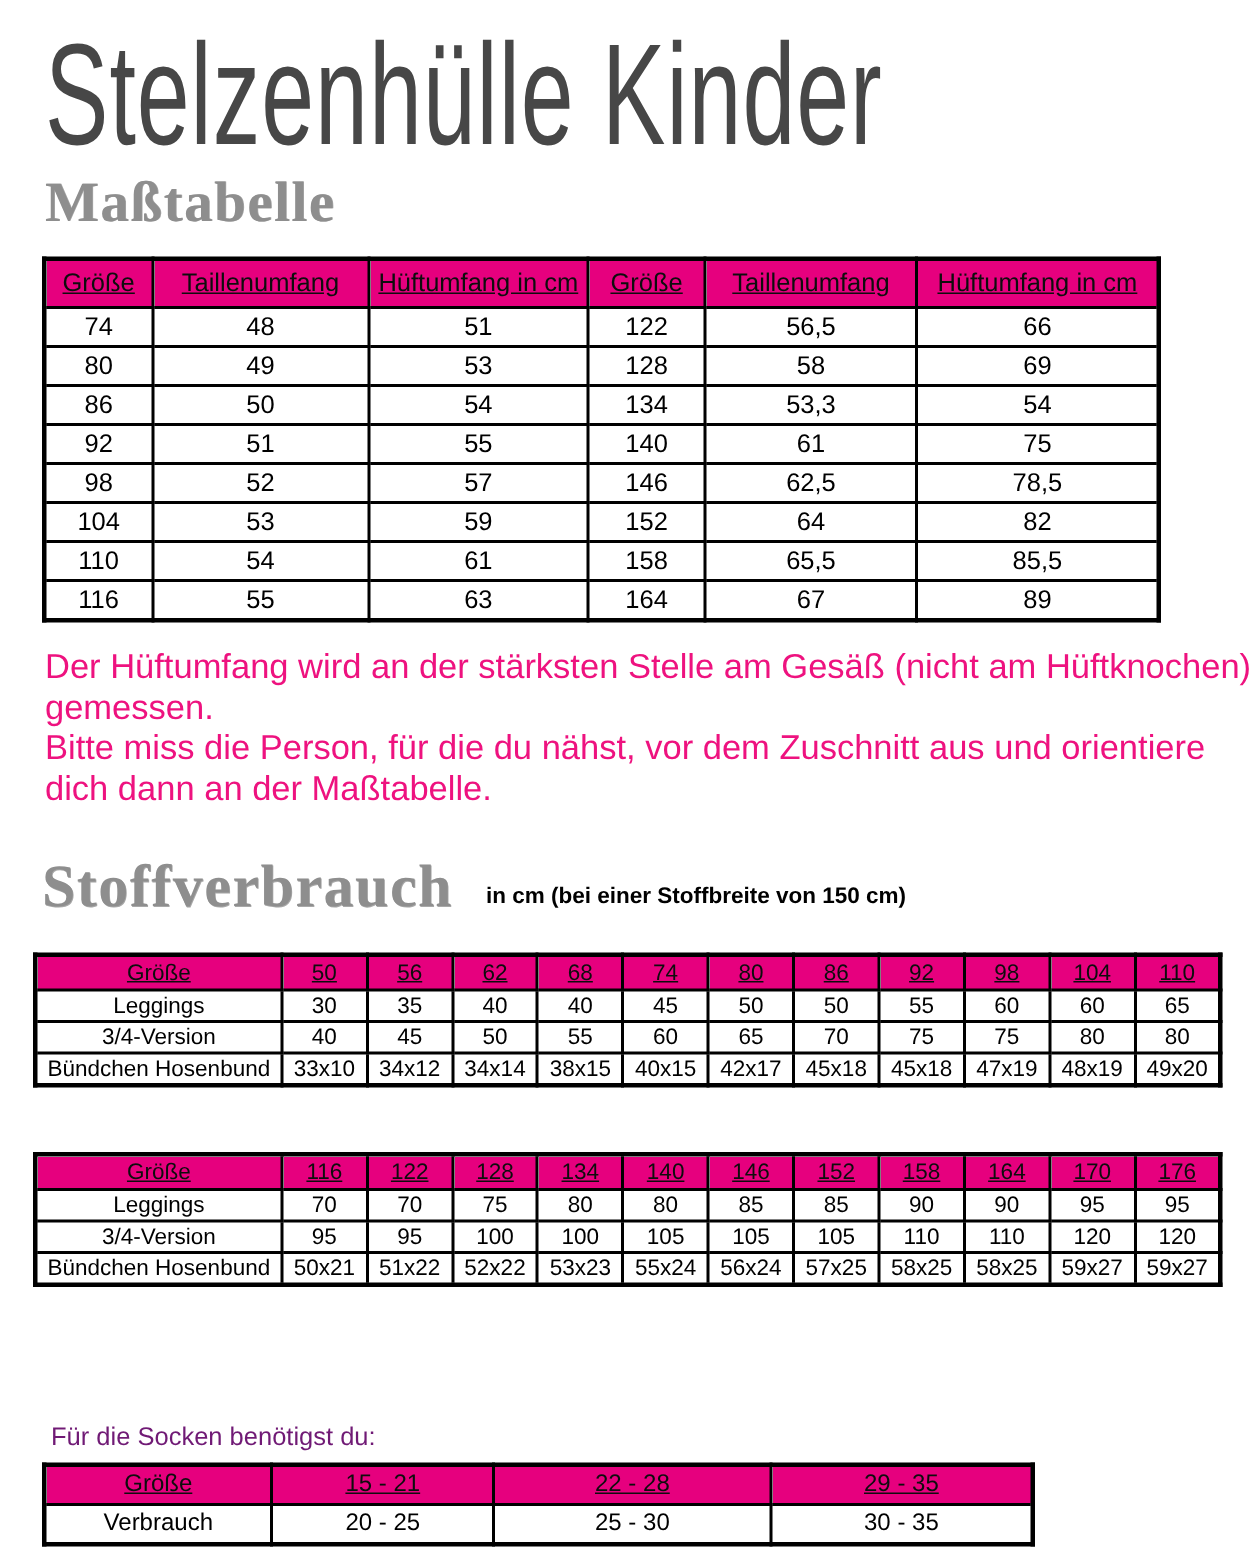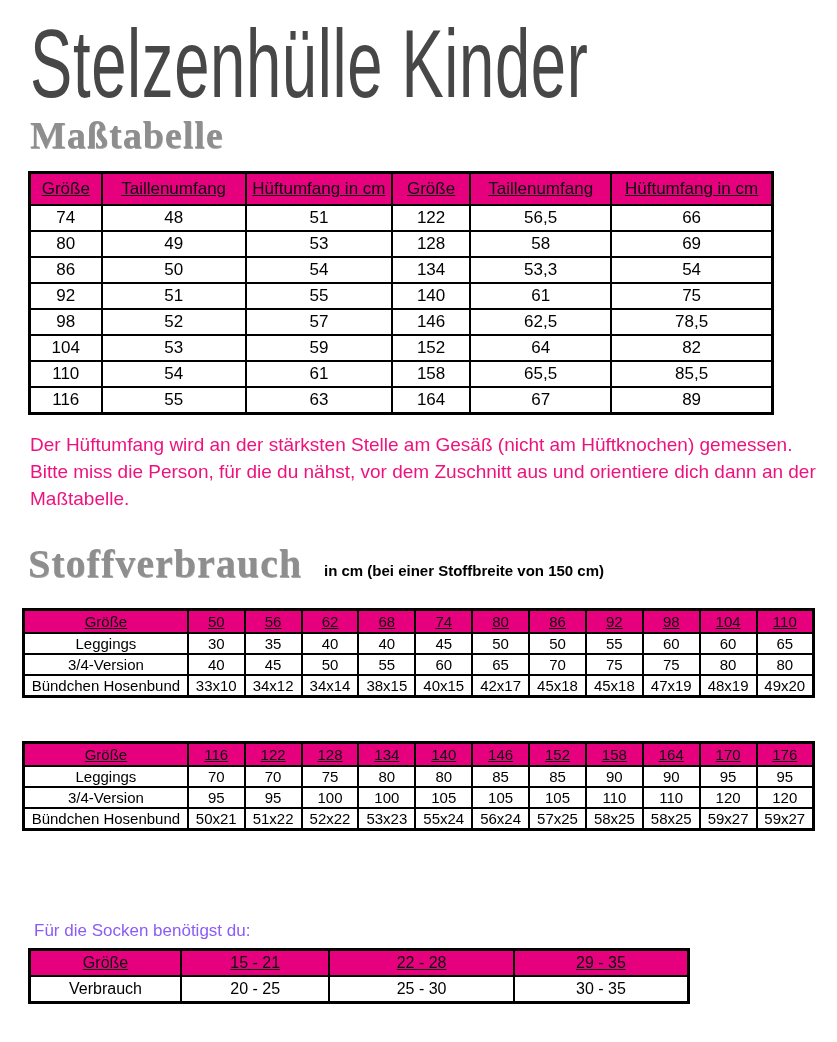--- a/index.html
+++ b/index.html
@@ -85,41 +85,41 @@
   #mass-table {
     width: 746px;
     margin: 16px 0 0 28px;
   }
   #mass-table th { height: 30px; font-size: 17px; }
   #mass-table td { height: 24px; font-size: 17px; }
 
   
   .note {
     margin: 0 0 0 30px;
-    font-size: 19px;
+    font-size: 23px;
     line-height: 27px;
     color: #ee127f;
   }
   .note.first { margin-top: 16px; }
 
   
   .stoff-table {
     width: 793px;
     margin: 22px 0 0 22px;
   }
   #stoff-table-2 { margin-top: 43px; }
   .stoff-table th { height: 21px; font-size: 15px; }
   .stoff-table td { height: 19px; font-size: 15px; }
 
   
   .socks-intro {
     margin: 90px 0 0 34px;
     font-size: 17px;
     line-height: 20px;
-    color: #8b5cf6;
+    color: #701a75;
   }
   #socks-table {
     width: 662px;
     margin: 7px 0 0 28px;
   }
   #socks-table th { height: 24px; font-size: 16px; }
   #socks-table td { height: 24px; font-size: 16px; }
 </style>
 </head>
 <body>

